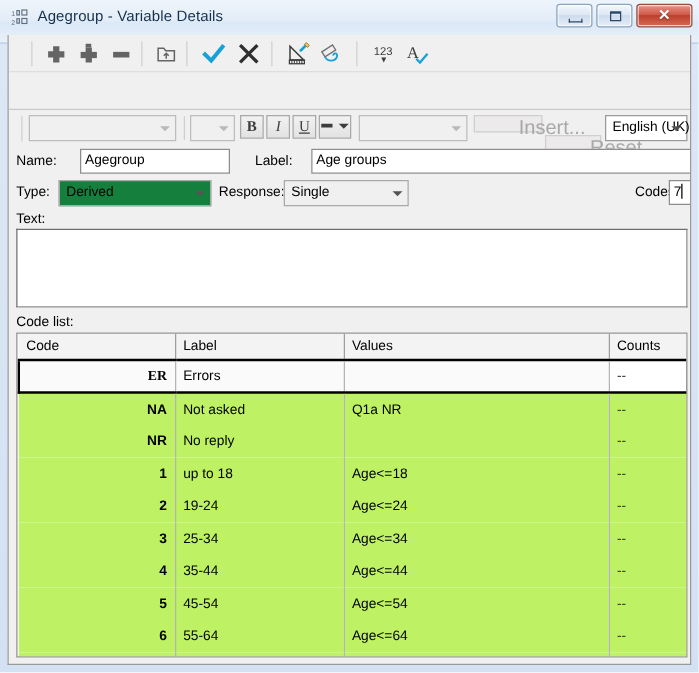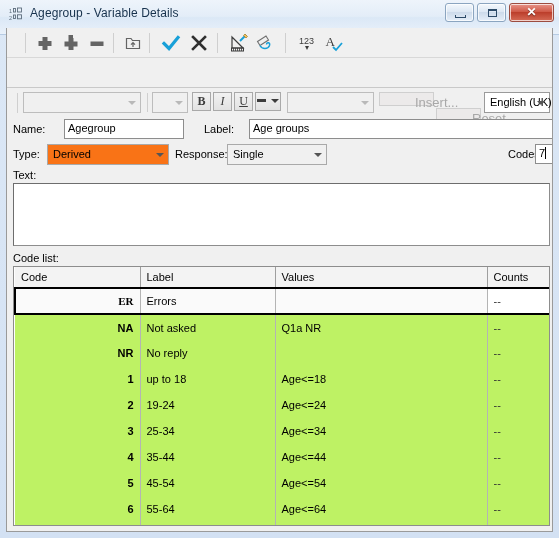--- a/index.html
+++ b/index.html
@@ -175,21 +175,21 @@
     font-size: 12px;
     color: #3c3c3c;
   }
   .pushbtn {
     position: absolute;
     height: 14px;
     background: #eceaea;
     border: 1px solid #cfcfcf;
     box-sizing: border-box;
     color: #a8a8a8;
-    font-size: 13px;
+    font-size: 16px;
     text-align: center;
     line-height: 19px;
     padding-left: 35px;
   }
 
   
   .lbl {
     position: absolute;
     font-size: 11px;
     color: #000;
@@ -433,21 +433,21 @@
       <span class="arrow"></span>
     </div>
 
     <div class="lbl" style="left:6px; top:95px;">Name:</div>
     <div class="txtinput" style="left:42px; top:91px; width:120px;">Agegroup</div>
 
     <div class="lbl" style="left:197px; top:95px;">Label:</div>
     <div class="txtinput" style="left:227px; top:91px; width:316px;">Age groups</div>
 
     <div class="lbl" style="left:6px; top:120px;">Type:</div>
-    <div class="combo" style="left:40px; top:116px; width:122px; background:#f97316; border:1px solid #a9a9a9;">
+    <div class="combo" style="left:40px; top:116px; width:122px; background:#15803d; border:1px solid #a9a9a9;">
       <span class="ctext">Derived</span>
       <span class="arrow" style="border-top-color:#555;"></span>
     </div>
 
     <div class="lbl" style="left:168px; top:120px;">Response:</div>
     <div class="combo" style="left:220px; top:116px; width:100px; background:#f0f0f0; border:1px solid #a9a9a9;">
       <span class="ctext">Single</span>
       <span class="arrow" style="border-top-color:#555;"></span>
     </div>
 

